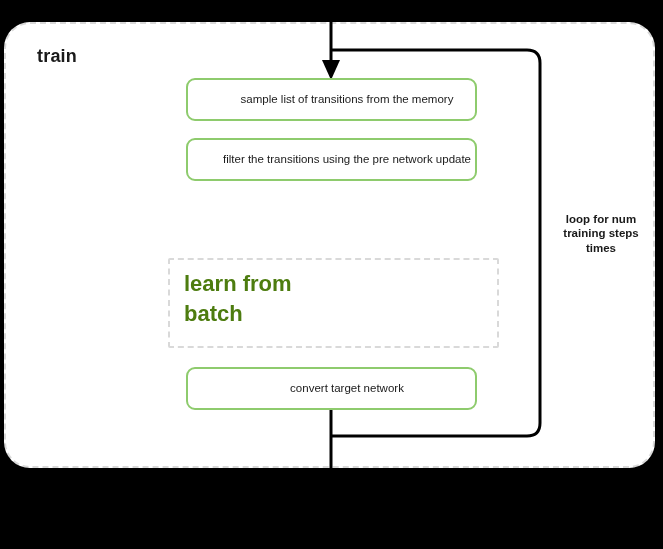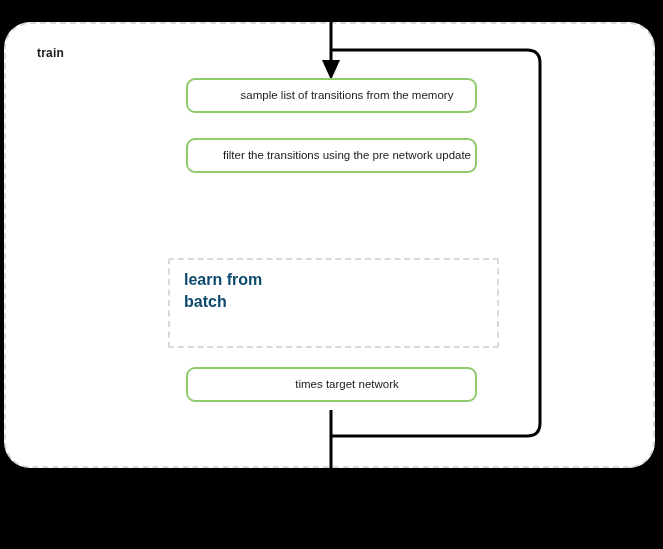--- a/index.html
+++ b/index.html
@@ -24,32 +24,32 @@
     height: 446px;
     background: #ffffff;
     border: 2px dashed #d9d9d9;
     border-radius: 26px;
     box-sizing: border-box;
   }
   #train-title {
     position: absolute;
     left: 37px;
     top: 46px;
-    font-size: 12px;
+    font-size: 18px;
     font-weight: bold;
     color: #1a1a1a;
     letter-spacing: 0.2px;
     white-space: nowrap;
   }
   
   .proc-box {
     position: absolute;
     left: 186px;
     width: 291px;
-    height: 35px;
+    height: 43px;
     background: #ffffff;
     border: 2.5px solid #8ECB6D;
     border-radius: 9px;
     box-sizing: border-box;
     display: flex;
     align-items: center;
     justify-content: center;
     padding-left: 31px;
   }
   .proc-box span {
@@ -73,23 +73,23 @@
     background: #ffffff;
     border: 2px dashed #d9d9d9;
     border-radius: 2px;
     box-sizing: border-box;
   }
   #learn-group-label {
     position: absolute;
     left: 14px;
     top: 9px;
     width: 160px;
-    font-size: 16px;
+    font-size: 22px;
     font-weight: bold;
-    color: #0c4a6e;
+    color: #4d7c0f;
     line-height: 1.35;
   }
 
   
   #wiring {
     position: absolute;
     left: 0;
     top: 0;
     width: 663px;
     height: 549px;
@@ -136,17 +136,18 @@
   <div class="proc-box" id="box-filter">
     <span>filter the transitions using the pre network update</span>
   </div>
 
 
   <div id="learn-group">
     <div id="learn-group-label">learn from<br>batch</div>
   </div>
 
   <div class="proc-box" id="box-update">
-    <span>times target network</span>
+    <span>convert target network</span>
   </div>
 
+  <div id="loop-label">loop for num<br>training steps<br>times</div>
 
 </div>
 
 </body></html>

